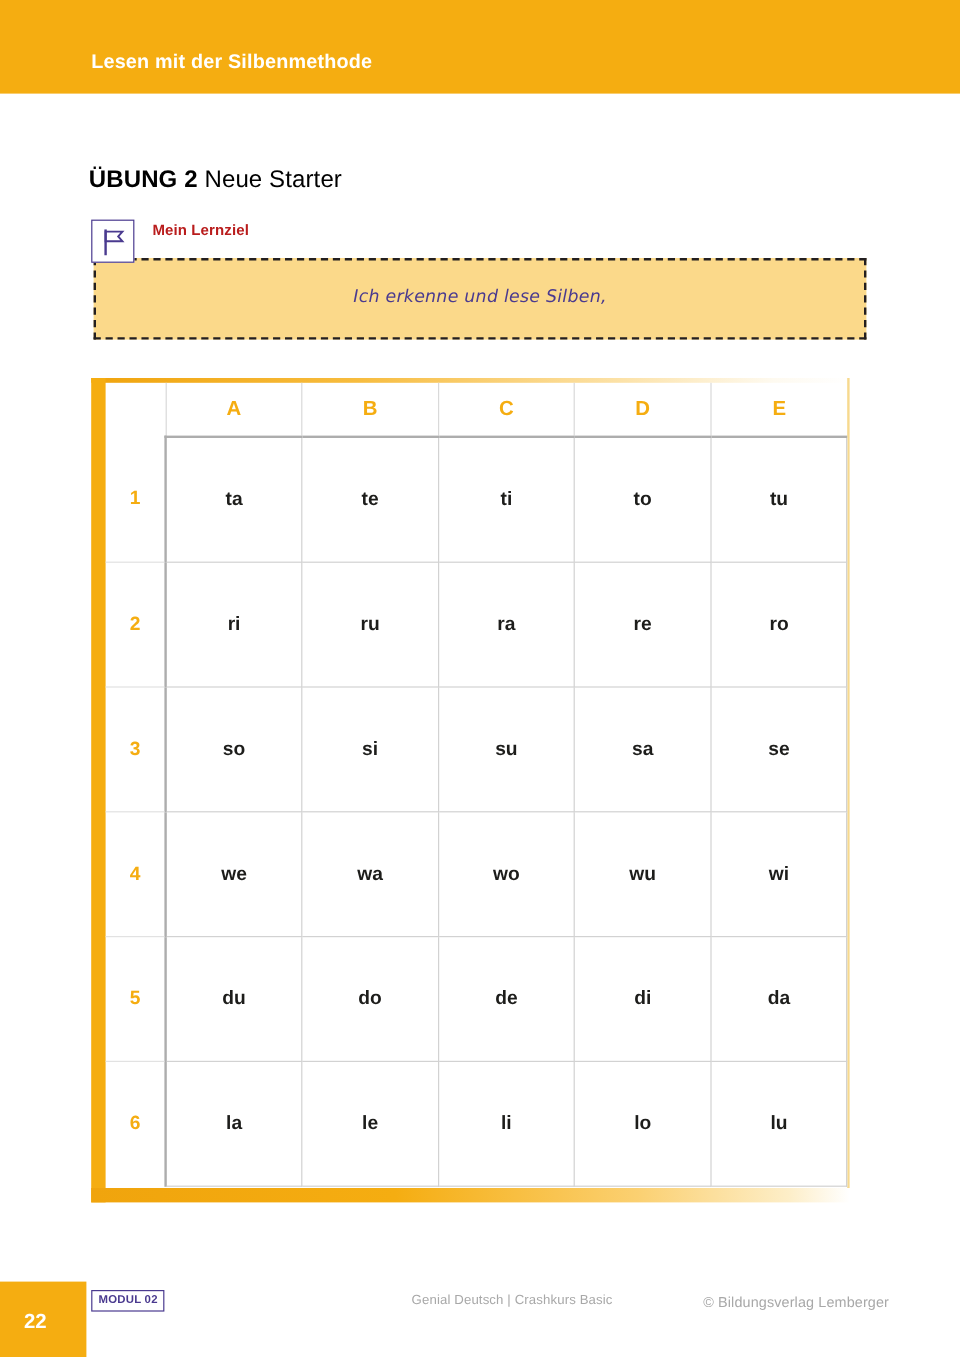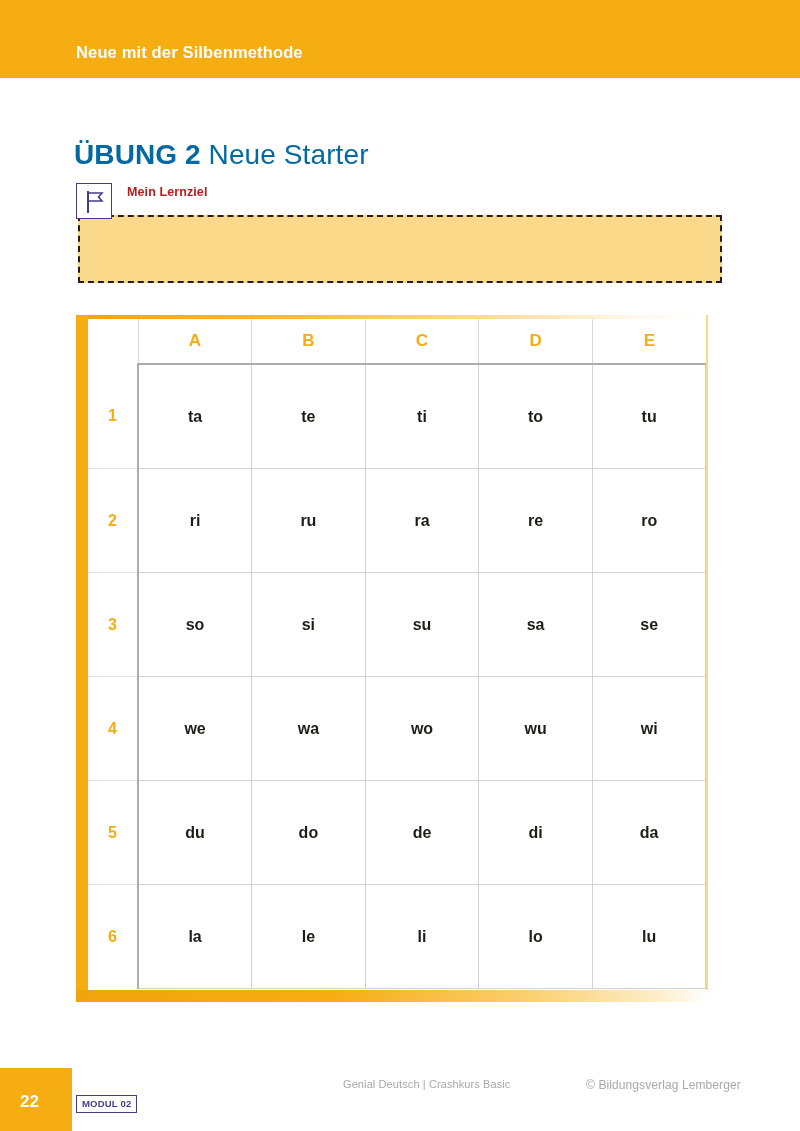--- a/index.html
+++ b/index.html
@@ -35,22 +35,22 @@
     color: #ffffff;
     letter-spacing: 0.15px;
     white-space: nowrap;
   }
 
   
   .exercise-title {
     position: absolute;
     left: 74px;
     top: 139px;
-    font-size: 28px;
-    color: #0369a1;
+    font-size: 20px;
+    color: #000000;
     letter-spacing: 0.1px;
     white-space: nowrap;
     text-align: center;
   }
   .exercise-title .lead {
     font-weight: bold;
   }
   .exercise-title .sub {
     font-weight: normal;
   }
@@ -234,21 +234,20 @@
     left: 76px;
     top: 1075px;
     border: 1.3px solid #4a3a8f;
     color: #4a3a8f;
     font-size: 9.5px;
     font-weight: bold;
     padding: 3px 5px 3px 5px;
     letter-spacing: 0.2px;
     line-height: 1;
     white-space: nowrap;
-    margin-top: 20px;
   }
   .footer-center {
     position: absolute;
     left: 343px;
     top: 1078px;
     font-size: 11px;
     color: #a8a8a8;
     letter-spacing: 0.1px;
     white-space: nowrap;
   }
@@ -259,34 +258,35 @@
     font-size: 12px;
     color: #a8a8a8;
     letter-spacing: 0.1px;
     white-space: nowrap;
   }
 </style>
 </head>
 <body>
 
 <div class="header-band"></div>
-<div class="header-title">Neue mit der Silbenmethode</div>
+<div class="header-title">Lesen mit der Silbenmethode</div>
 
 <div class="exercise-title">
   <span class="lead">ÜBUNG 2</span><span> </span><span class="sub">Neue Starter</span>
 </div>
 
 <div class="flag-box">
   <svg width="20" height="22" viewBox="0 0 20 22" aria-hidden="true">
     <path d="M3 1 L3 21" stroke="#4a3a8f" stroke-width="2" fill="none" stroke-linecap="square"></path>
     <path d="M3 2 L17 2 L13.5 6 L17 10 L3 10 Z" stroke="#4a3a8f" stroke-width="1.6" fill="none" stroke-linejoin="miter"></path>
   </svg>
 </div>
 <div class="goal-label">Mein Lernziel</div>
 <div class="goal-box">
+  <div class="goal-line">Ich erkenne und lese Silben,</div>
 </div>
 
 <div class="table-wrap">
   <div class="frame-top"></div>
   <div class="frame-left"></div>
   <div class="frame-bottom"></div>
   <div class="frame-right"></div>
 
   <div class="table-inner">
     <table class="syllable-grid">

